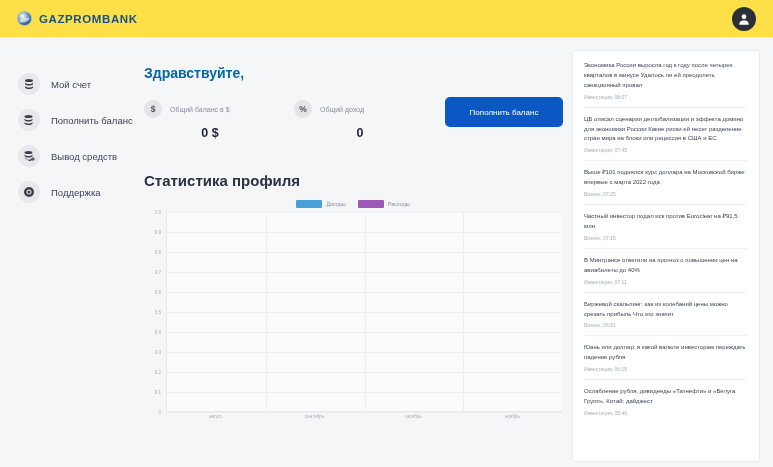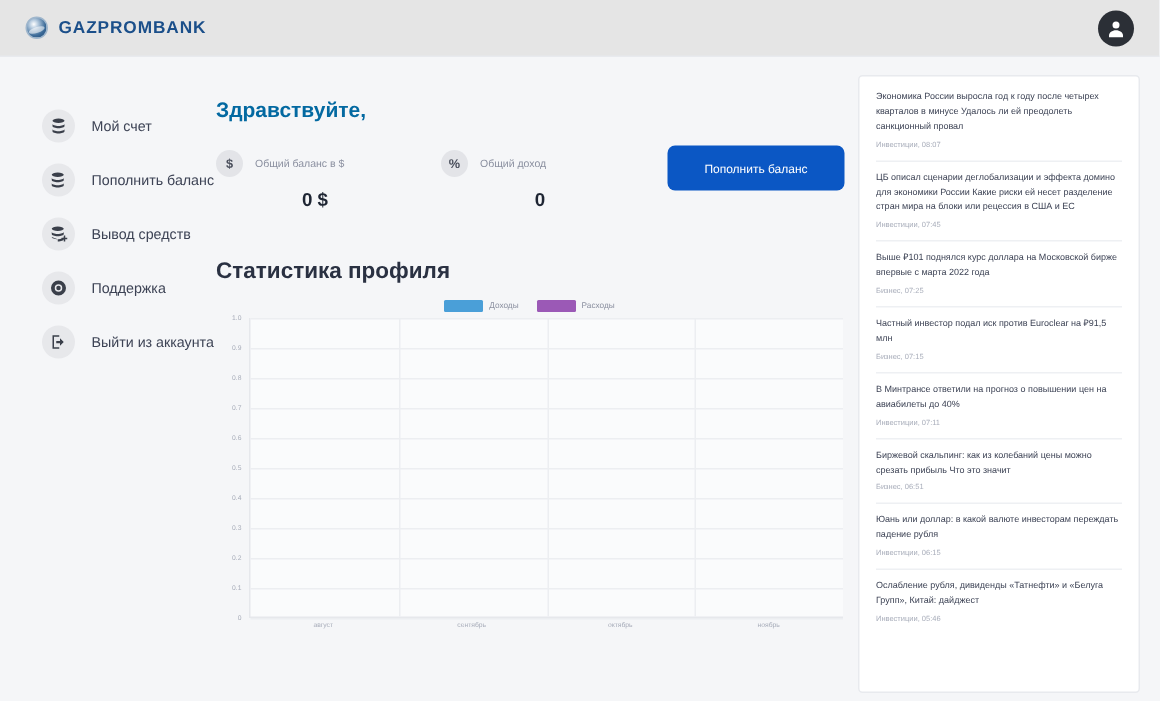--- a/index.html
+++ b/index.html
@@ -9,21 +9,21 @@
     background: #f5f6f8;
     font-family: "Liberation Sans", sans-serif;
     color: #2a3142;
   }
   #app { position: relative; width: 773px; height: 467px; }
 
   
   .topbar {
     position: absolute; top: 0; left: 0;
     width: 773px; height: 38px;
-    background: #e5e5e5;
+    background: #fde047;
     border-bottom: 1px solid #e8eaee;
     display: flex; align-items: center;
   }
   .brand { display: flex; align-items: center; gap: 7px; margin-left: 17px; }
   .brand-mark {
     width: 15px; height: 15px; border-radius: 50%;
     background: radial-gradient(circle at 35% 32%, #ffffff 0%, #b9cde0 22%, #3d6c99 62%, #1d4675 100%);
     border: 1px solid #9fb6cc;
     position: relative; flex: none;
   }
@@ -47,21 +47,21 @@
 
   
   .sidebar {
     position: absolute; left: 0; top: 38px;
     width: 137px; height: 429px;
     background: #f5f6f8;
     padding-top: 28px;
   }
   .nav-item {
     display: flex; align-items: center; gap: 11px;
-    height: 36px; padding-left: 28px; cursor: pointer;
+    height: 36px; padding-left: 18px; cursor: pointer;
   }
   .nav-icon {
     width: 22px; height: 22px; border-radius: 50%;
     background: #e7e8eb;
     display: flex; align-items: center; justify-content: center;
     flex: none;
   }
   .nav-icon svg { width: 12px; height: 12px; fill: #3a3f4a; }
   .nav-label { font-size: 9.5px; color: #3d4355; white-space: nowrap; }
 
@@ -198,29 +198,20 @@
       </span>
       <span class="nav-label">Вывод средств</span>
     </div>
     <div class="nav-item">
       <span class="nav-icon">
         <svg viewBox="0 0 24 24">
             <path d="M12 2a10 10 0 100 20 10 10 0 000-20zm0 15a5 5 0 110-10 5 5 0 010 10zm0-8a3 3 0 100 6 3 3 0 000-6z"></path>
           </svg>
       </span>
       <span class="nav-label">Поддержка</span>
-    </div>
-    <div class="nav-item">
-      <span class="nav-icon">
-        <svg viewBox="0 0 24 24">
-            <path d="M4 3h9v2H6v14h7v2H4V3z"></path>
-            <path d="M14 7l5 5-5 5v-3.5h-5v-3h5V7z"></path>
-          </svg>
-      </span>
-      <span class="nav-label">Выйти из аккаунта</span>
     </div>
   </div>
 
   <div class="main">
     <div class="greeting">Здравствуйте,</div>
 
     <div class="stats-row">
       <div class="stat">
         <div class="stat-head">
           <span class="stat-badge">$</span>

